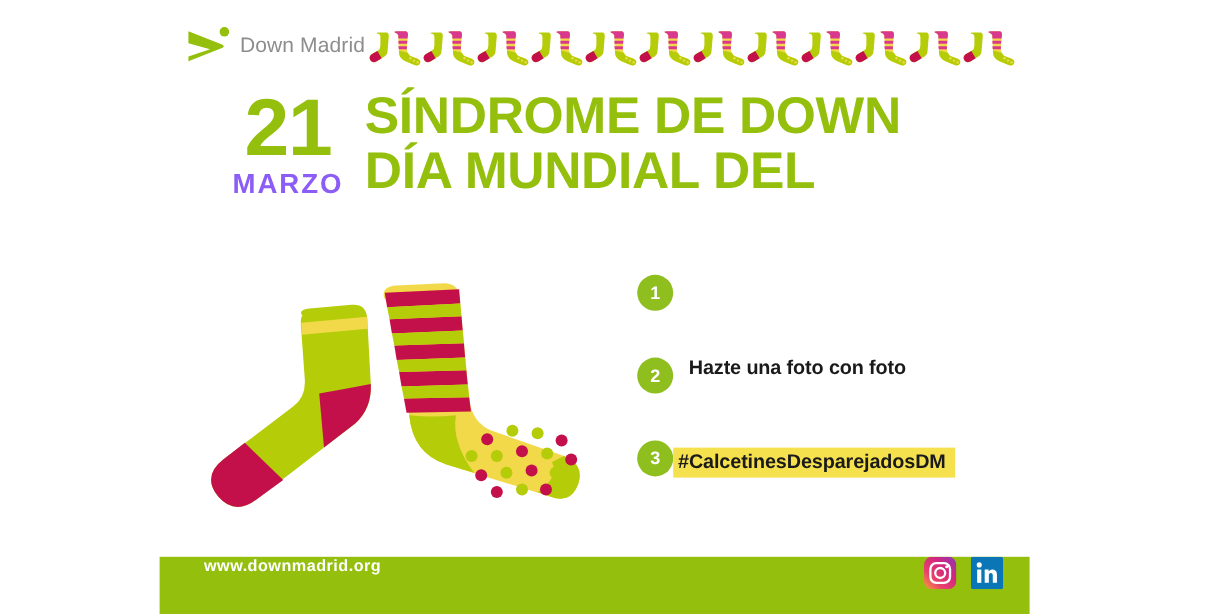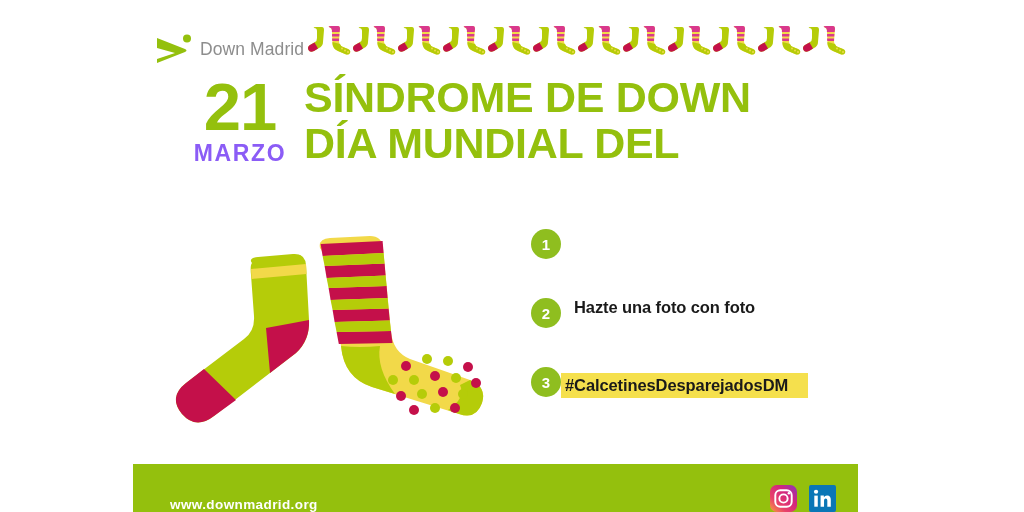--- a/index.html
+++ b/index.html
@@ -21,21 +21,20 @@
     position: absolute;
     left: 0; top: 0;
     width: 1024px; height: 68px;
   }
   #logo-block {
     position: absolute;
     left: 155px; top: 22px;
     display: flex;
     align-items: center;
     gap: 7px;
-    margin-top: 12px;
   }
   #logo-mark { width: 38px; height: 30px; display: block; }
   #logo-wordmark {
     font-size: 17.5px;
     color: #8d8d8d;
     letter-spacing: .1px;
     white-space: nowrap;
     font-weight: 400;
   }
 
@@ -131,33 +130,33 @@
     line-height: 1.32;
     letter-spacing: -.1px;
   }
   .hashtag-chip {
     display: inline-block;
     margin-top: 7px;
     background: #f5e04d;
     color: #1a1a1a;
     font-size: 16.5px;
     font-weight: bold;
-    padding: 3px 20px 3px 4px;
+    padding: 3px 8px 3px 4px;
     letter-spacing: -.1px;
     white-space: nowrap;
   }
 
   
   #footer-bar {
     position: absolute;
     left: 133px; top: 464px;
     width: 725px; height: 48px;
     background: #94c00d;
     display: flex;
-    align-items: flex-end;
+    align-items: flex-start;
   }
   #footer-url {
     margin-left: 37px;
     color: #ffffff;
     font-size: 13.5px;
     font-weight: bold;
     letter-spacing: .4px;
   }
   #footer-social {
     margin-left: auto;

